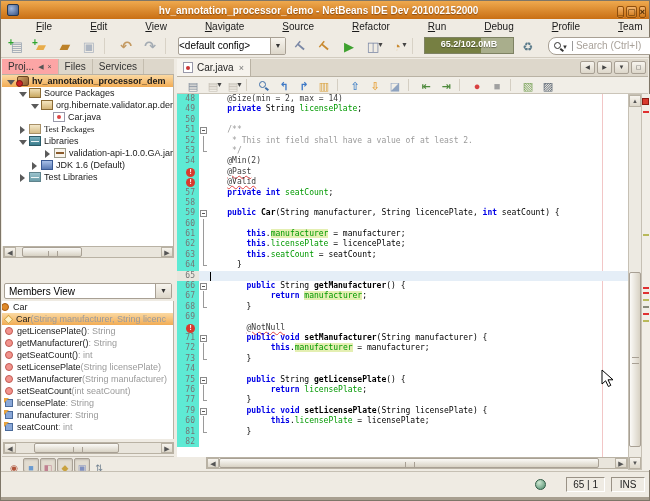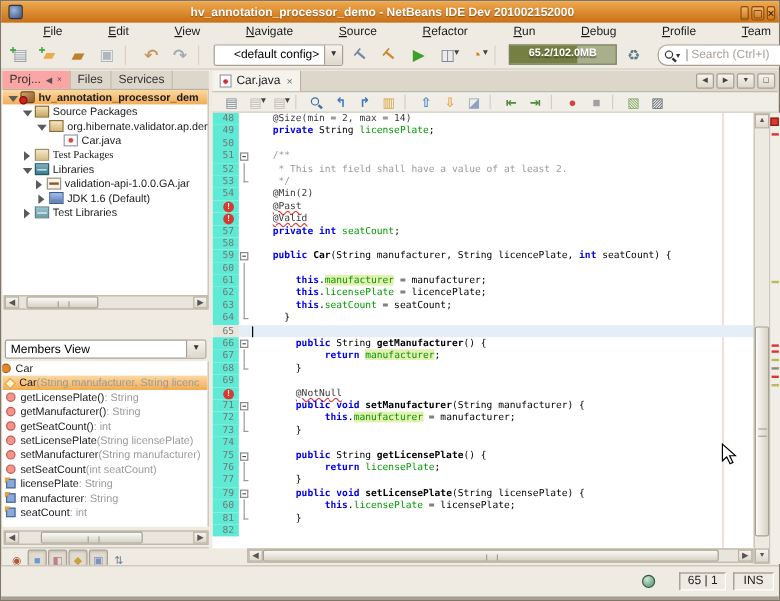--- a/index.html
+++ b/index.html
@@ -41,21 +41,21 @@
   #toolbar [data-name="undo-button"]::before{content:"↶";color:#C49A62;font-weight:bold;font-size:14px;}
   #toolbar [data-name="redo-button"]::before{content:"↷";color:#A3ABB3;font-weight:bold;font-size:14px;}
   #toolbar [data-name="build-project-button"]::before{content:"T";display:inline-block;transform:rotate(-50deg);color:#7A87A5;font-weight:bold;font-size:13px;}
   #toolbar [data-name="clean-build-project-button"]::before{content:"T";display:inline-block;transform:rotate(-50deg);color:#C98A30;font-weight:bold;font-size:13px;}
   #toolbar [data-name="run-project-button"]::before{content:"▶";color:#3EA12F;font-size:13px;}
   #toolbar [data-name="debug-project-button"]::before{content:"◫";color:#7A87A5;font-size:13px;}
   #toolbar [data-name="profile-project-button"]::before{content:"◔";color:#C98A30;font-size:13px;}
   #toolbar [data-name="gc-button"]::before{content:"♻";color:#5A7A8A;font-size:12px;}
   .tconfig{display:flex;align-items:center;height:18px;width:108px;margin:0 3px;background:#fff;
     border:1px solid #A8A094;border-radius:2px;font-size:10px;flex:0 0 auto;}
-  .tconfig .cfgtext{flex:1;padding-left:12px;white-space:nowrap;overflow:hidden;text-align:center;}
+  .tconfig .cfgtext{flex:1;padding-left:0;white-space:nowrap;overflow:hidden;}
   .tconfig .cfgbtn{width:15px;height:100%;border-left:1px solid #A8A094;background:linear-gradient(#F7F4EE,#DDD7CA);
     font-size:7px;line-height:16px;text-align:center;color:#333;}
   .tmem{position:relative;width:90px;height:17px;margin:0 2px;background:#A9AE8C;
     border:1px solid #7E8263;flex:0 0 auto;overflow:hidden;}
   .tmem .fill{position:absolute;left:0;top:0;bottom:0;background:#767F42;}
   .tmem .memtext{position:absolute;left:0;right:0;top:1px;text-align:center;color:#fff;
     font-size:9px;font-weight:bold;text-shadow:0 1px 1px rgba(0,0,0,.4);}
   .tsearch{display:flex;align-items:center;height:18px;width:112px;margin-left:8px;background:#fff;
     border:1px solid #A8A094;border-radius:8px;padding:0 5px;flex:0 0 auto;}
   .i-mag{position:relative;width:7px;height:7px;border:1.5px solid #333;border-radius:50%;flex:0 0 auto;}
@@ -325,21 +325,21 @@
       <div class="trow" data-name="tree-item-test-packages" style="padding-left: 16px; font-family: Liberation Serif, serif;">
         <span class="exp closed" data-name="expander-closed-icon"></span>
         <span class="ticon ti-package-root-test" data-name="package-root-test-icon"></span>
         <span data-name="tree-item-label">Test Packages</span>
       </div>
       <div class="trow" data-name="tree-item-libraries" style="padding-left: 16px;">
         <span class="exp open" data-name="expander-open-icon"></span>
         <span class="ticon ti-libraries" data-name="libraries-icon"></span>
         <span data-name="tree-item-label">Libraries</span>
       </div>
-      <div class="trow" data-name="tree-item-validation-api-1-0-0-ga-jar" style="padding-left: 26px;">
+      <div class="trow" data-name="tree-item-validation-api-1-0-0-ga-jar" style="padding-left: 26px; justify-content: flex-end;">
         <span class="exp closed" data-name="expander-closed-icon"></span>
         <span class="ticon ti-jar" data-name="jar-icon"></span>
         <span data-name="tree-item-label">validation-api-1.0.0.GA.jar</span>
       </div>
       <div class="trow" data-name="tree-item-jdk-1-6-default-" style="padding-left: 28px;">
         <span class="exp closed" data-name="expander-closed-icon"></span>
         <span class="ticon ti-jdk" data-name="jdk-icon"></span>
         <span data-name="tree-item-label">JDK 1.6 (Default)</span>
       </div>
       <div class="trow" data-name="tree-item-test-libraries" style="padding-left: 16px;">

